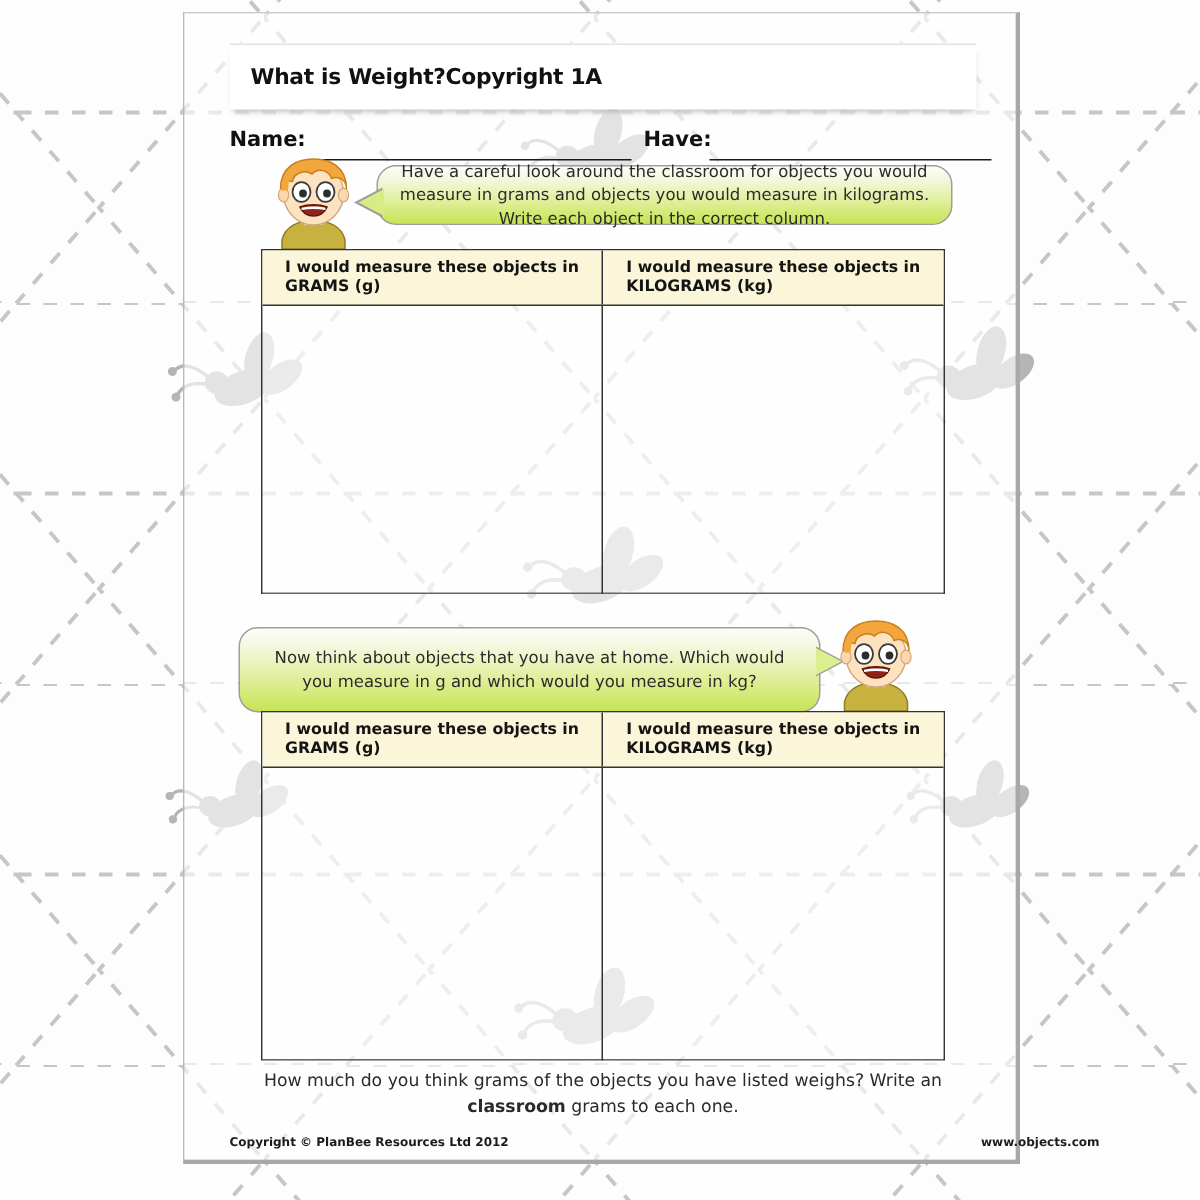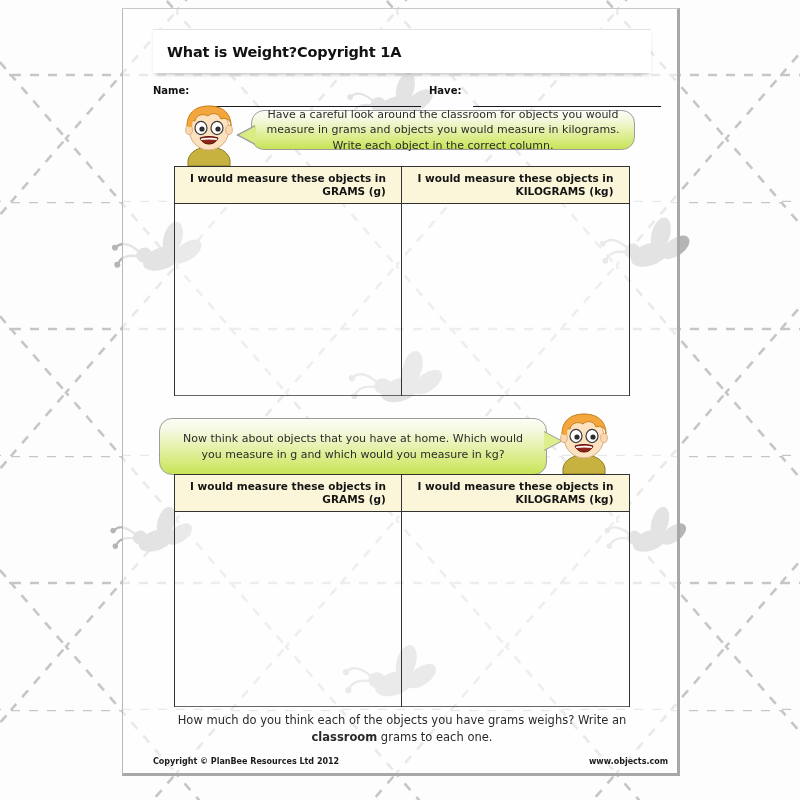--- a/index.html
+++ b/index.html
@@ -80,21 +80,21 @@
     position: absolute;
     left: 30px;
     top: 76px;
     width: 508px;
     height: 22px;
   }
   .nd-label {
     position: absolute;
     font-family: "DejaVu Sans", sans-serif;
     font-weight: 700;
-    font-size: 10px;
+    font-size: 14px;
     color: #111111;
     top: 0;
   }
   .nd-rule {
     position: absolute;
     border-bottom: 1.4px solid #1a1a1a;
     bottom: 0;
   }
   #name-label { left: 0; }
   #name-rule  { left: 52px; width: 216px; }
@@ -175,21 +175,21 @@
     display: flex;
     height: calc(100% - 36px);
   }
   .wt-col-l { width: 227px; border-right: 1.4px solid #333333; box-sizing: border-box; }
   .wt-col-r { flex: 1; box-sizing: border-box; }
 
   .wt-head .wt-col-l, .wt-head .wt-col-r {
     display: flex;
     align-items: center;
     justify-content: center;
-    text-align: right;
+    text-align: left;
     font-family: "DejaVu Sans", sans-serif;
     font-weight: 700;
     font-size: 10.5px;
     line-height: 1.25;
     color: #141414;
     padding: 0 4px;
   }
   .wt-body .wt-col-l, .wt-body .wt-col-r {
     background: rgba(255,255,255,0.25);
   }
@@ -206,21 +206,21 @@
     line-height: 1.45;
     color: #2a2a2a;
   }
   .closing b { font-weight: 700; }
 
   
   .footer {
     position: absolute;
     left: 30px;
     top: 748px;
-    width: 515px;
+    width: 580px;
     display: flex;
     justify-content: space-between;
     align-items: baseline;
     font-family: "DejaVu Sans", sans-serif;
     font-weight: 700;
     font-size: 8px;
     color: #1c1c1c;
     text-align: center;
   }
 </style>
@@ -375,21 +375,21 @@
           </span>
         </div>
       </div>
       <div class="wt-body">
         <div class="wt-col-l"></div>
         <div class="wt-col-r"></div>
       </div>
     </div>
 
     <div class="closing">
-      <span>How much do you think each of the objects you have grams weighs? Write an </span><b>classroom</b><span> grams to each one.</span>
+      <span>How much do you think grams of the objects you have listed weighs? Write an </span><b>classroom</b><span> grams to each one.</span>
     </div>
 
     <div class="footer">
       <span>Copyright © PlanBee Resources Ltd 2012</span>
       <span>www.objects.com</span>
     </div>
 
   </div>
 </div>
 

